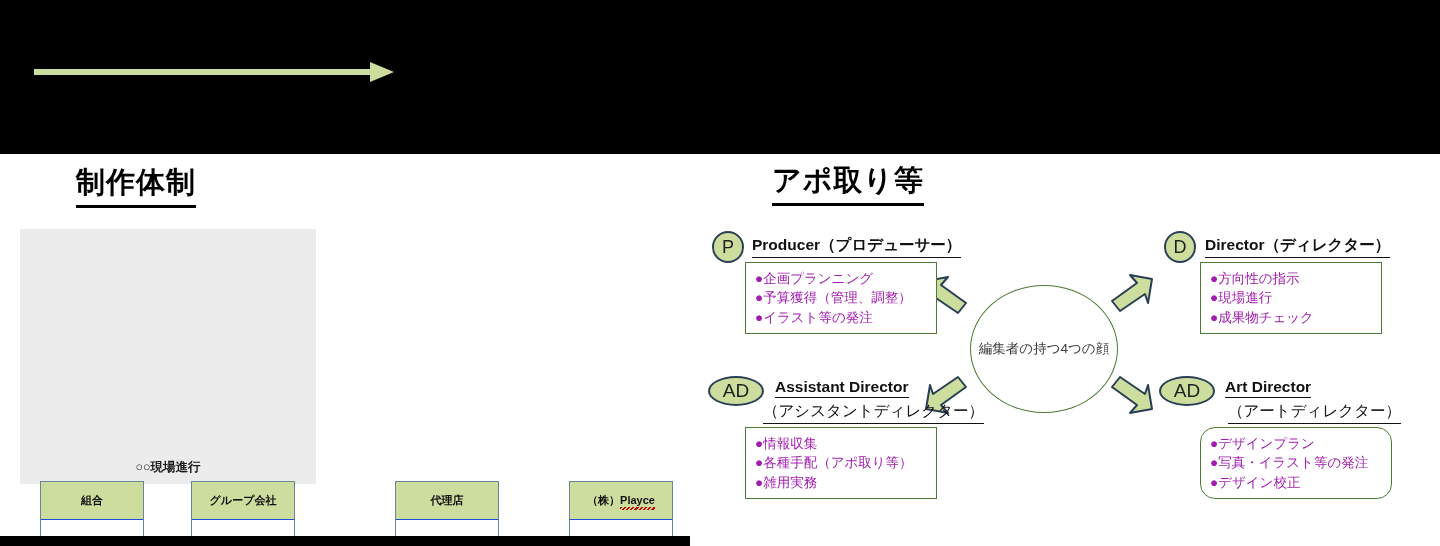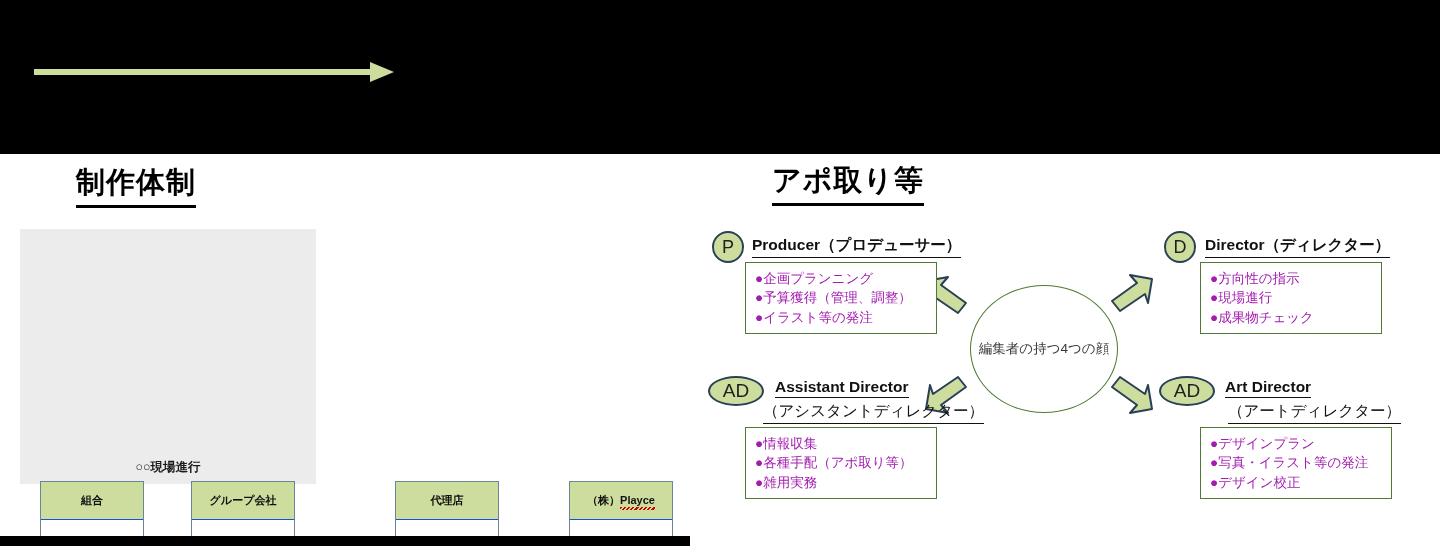--- a/index.html
+++ b/index.html
@@ -228,21 +228,21 @@
           <li>●各種手配（アポ取り等）</li>
           <li>●雑用実務</li>
         </ul>
       </div>
     </div>
 
     <div class="role">
       <div class="role-badge badge-ellipse" style="left:459px; top:161px;">AD</div>
       <div class="role-title" style="left:525px; top:163px;">Art Director</div>
       <div class="role-title2" style="left:528px; top:186px;">（アートディレクター）</div>
-      <div class="role-box" style="left:500px; top:212px; width:192px;">
+      <div class="role-box" style="left:500px; top:212px; width:192px;border-radius:15px;">
         <ul>
           <li>●デザインプラン</li>
           <li>●写真・イラスト等の発注</li>
           <li>●デザイン校正</li>
         </ul>
       </div>
     </div>
 
   </div>
 

